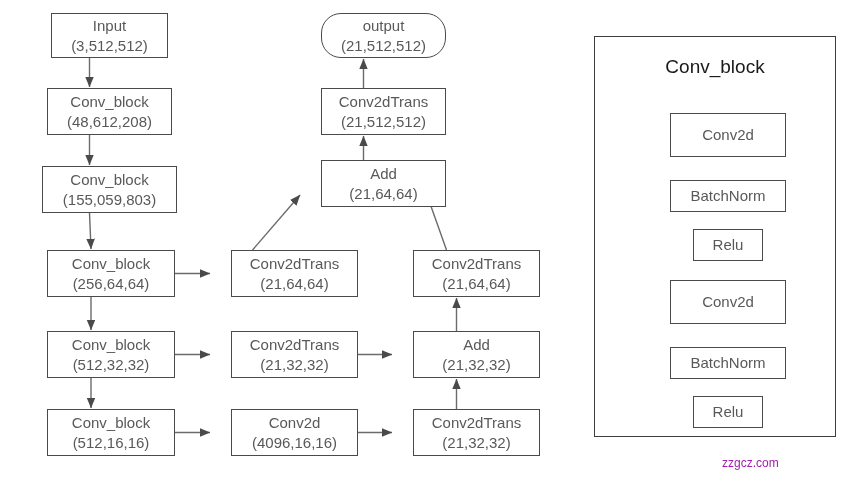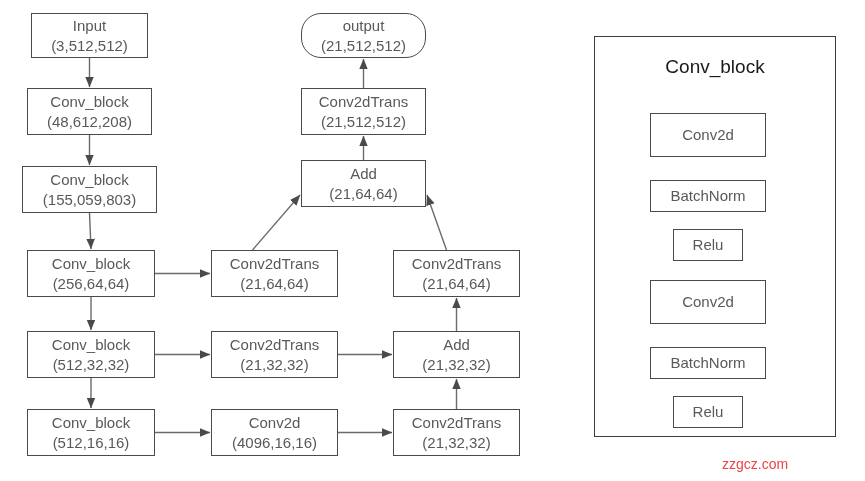--- a/index.html
+++ b/index.html
@@ -22,40 +22,41 @@
     background: #ffffff;
     display: flex;
     flex-direction: column;
     align-items: center;
     justify-content: center;
     color: #595959;
     font-size: 15px;
     line-height: 1.28;
     text-align: center;
     white-space: nowrap;
+    margin-left: 20px;
   }
   .node .l1 { display: block; }
   .node .l2 { display: block; }
   .panel {
     position: absolute;
     box-sizing: border-box;
     border: 1.6px solid #3d3d3d;
     background: #ffffff;
   }
   .panel-title {
     position: absolute;
     color: #1a1a1a;
     font-size: 19px;
     text-align: center;
     white-space: nowrap;
   }
   .watermark {
     position: absolute;
-    color: #ef4444;
-    font-size: 14px;
+    color: #a21caf;
+    font-size: 12px;
     white-space: nowrap;
   }
   svg.edges {
     position: absolute;
     left: 0;
     top: 0;
     width: 865px;
     height: 481px;
     pointer-events: none;
   }

